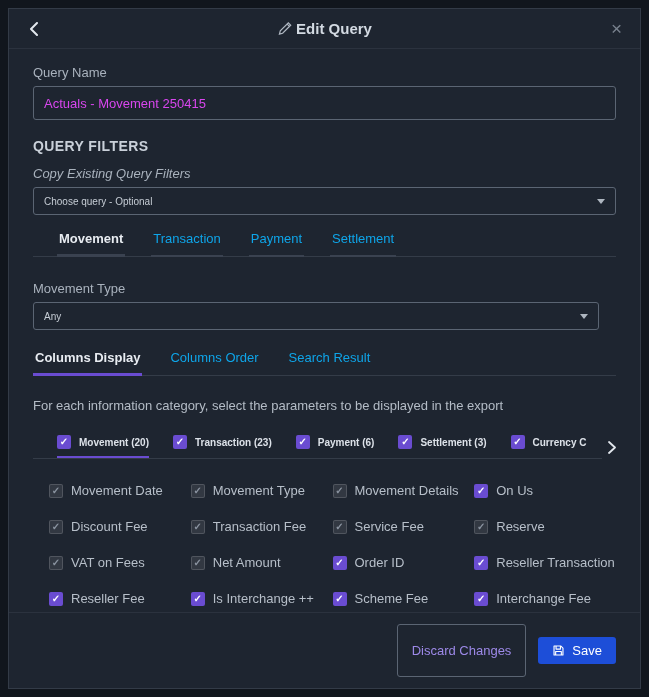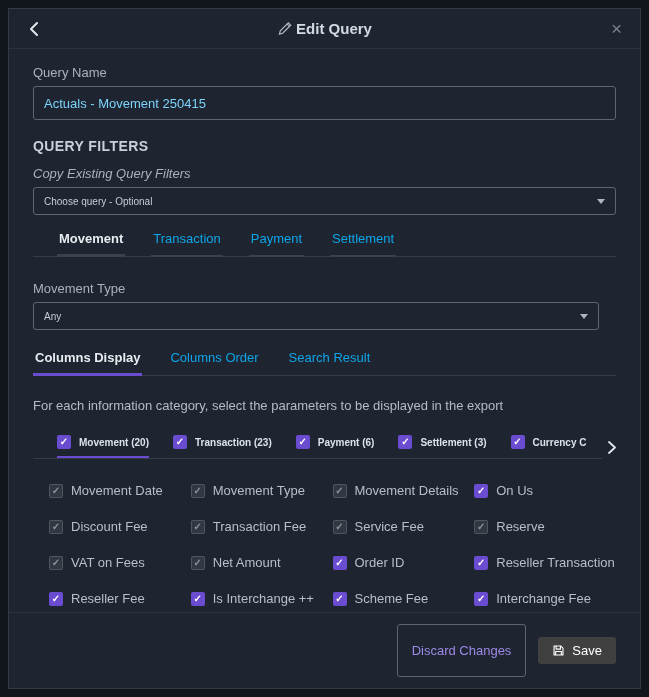--- a/index.html
+++ b/index.html
@@ -36,21 +36,21 @@
     font-family:inherit;
   }
   
   .modal-body { flex:1 1 auto; padding:0 24px; overflow:hidden; }
   .field-label { display:block; margin-top:16px; font-size:13px; color:#a9b2bd; }
   .field-label.mt-sm { margin-top:12px;font-style:italic; }
   .field-label.mt-lg { margin-top:24px; }
   .text-input {
     display:block; width:100%; margin-top:6px; height:28px;
     background:transparent; border:1px solid #5b6573; border-radius:3px;
-    color:#7dd3fc; font-size:13px; padding:16px 10px; font-family:inherit; outline:none;
+    color:#d946ef; font-size:13px; padding:16px 10px; font-family:inherit; outline:none;
   }
   .section-heading { margin-top:18px; font-size:14px; font-weight:700; color:#c9d0d9; letter-spacing:.4px; }
   .select {
     margin-top:6px; height:28px;
     border:1px solid #5b6573; border-radius:3px;
     display:flex; align-items:center; justify-content:space-between;
     padding:0 10px; font-size:10px; color:#c6cdd5; cursor:pointer;
   }
   .select.narrow { width:calc(100% - 17px); }
   .caret {
@@ -101,21 +101,21 @@
   
   .modal-footer {
     flex:0 0 auto; border-top:1px solid #2b323e;
     padding:11px 24px; display:flex; justify-content:flex-end; gap:12px; align-items:center;
   }
   .btn-ghost {
     background:transparent; border:1px solid #5b6573; border-radius:3px;
     color:#9d89e8; font-size:13px; padding:18px 14px; font-family:inherit; cursor:pointer;
   }
   .btn-primary {
-    background:#404040; border:none; border-radius:3px;
+    background:#1d4ed8; border:none; border-radius:3px;
     color:#fff; font-size:13px; padding:6px 14px;
     display:flex; align-items:center; gap:7px; font-family:inherit; cursor:pointer;
   }
 </style>
 </head>
 <body>
 
 <div class="modal">
 
   <div class="modal-header">

